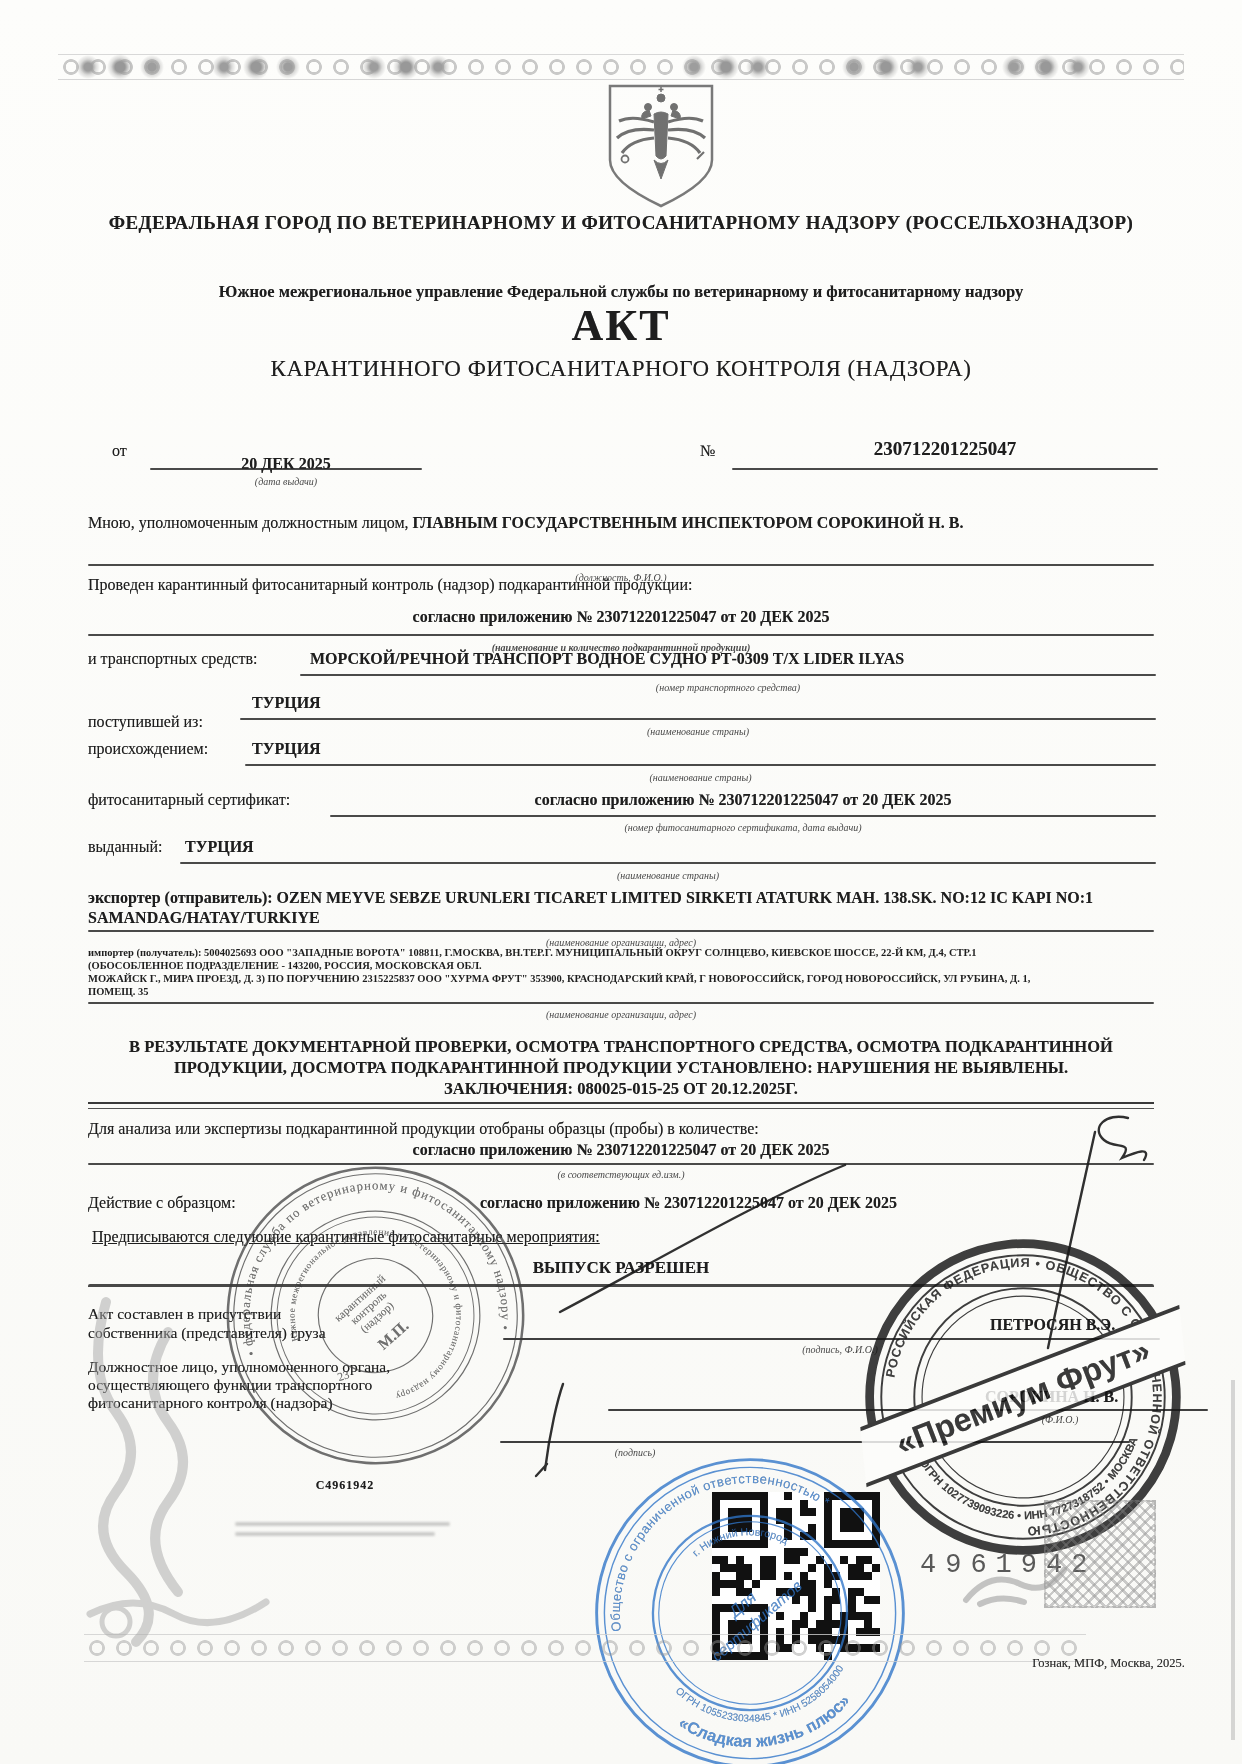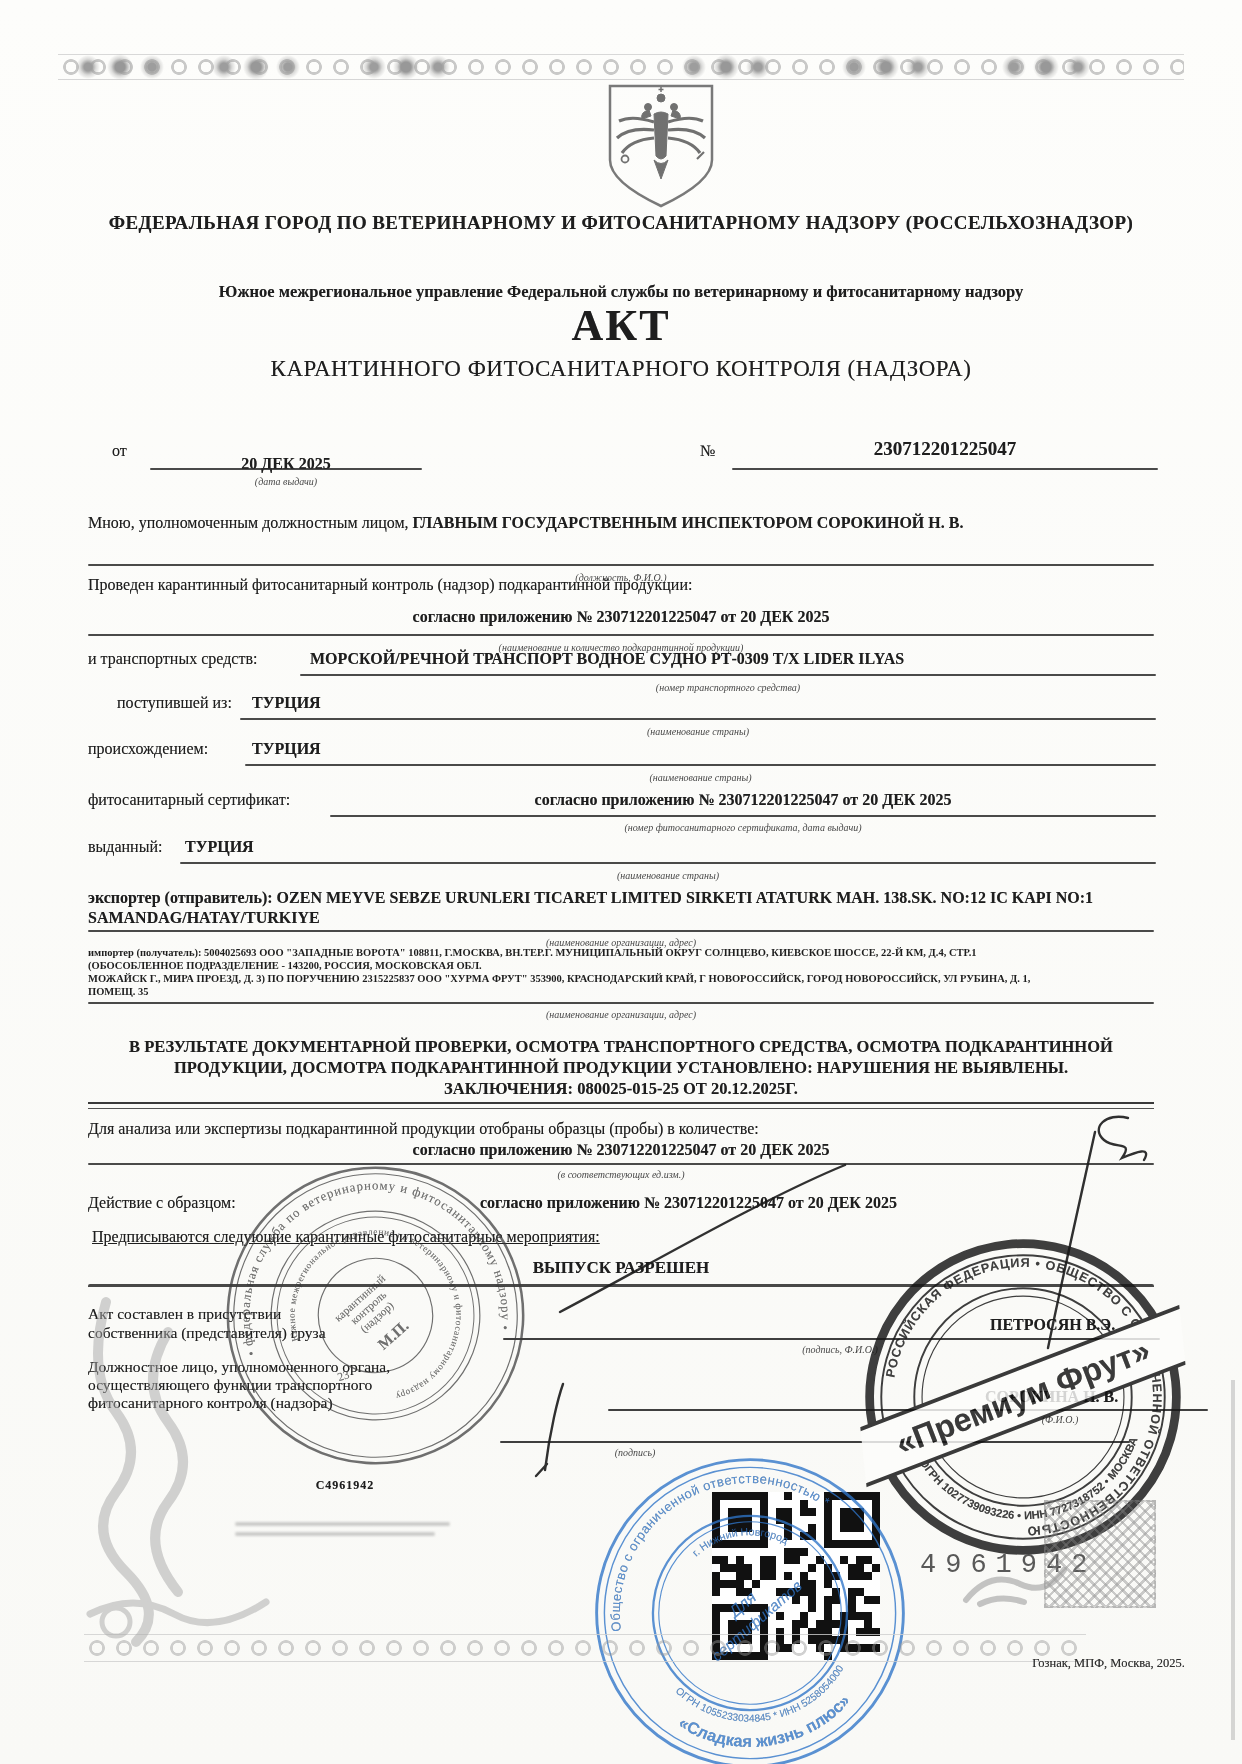--- a/index.html
+++ b/index.html
@@ -35,28 +35,28 @@
   #no-rule{left:732px;top:468px;width:426px;}
   #no-value{left:732px;top:438px;width:426px;text-align:center;font-size:19px;}
   
   #officer-line{left:88px;top:514px;width:1066px;}
   #officer-rule{left:88px;top:564px;width:1066px;}
   #officer-caption{left:88px;top:572px;width:1066px;}
   
   #inspection-label{left:88px;top:576px;width:1066px;}
   #inspection-value{left:88px;top:608px;width:1066px;text-align:center;}
   #inspection-rule{left:88px;top:634px;width:1066px;}
-  #inspection-caption{left:88px;top:642px;width:1066px;}
+  #inspection-caption{left:88px;top:642px;width:1066px;font-weight:bold;}
   
   #transport-label{left:88px;top:650px;}
   #transport-value{left:310px;top:650px;width:846px;}
   #transport-rule{left:300px;top:674px;width:856px;}
   #transport-caption{left:300px;top:682px;width:856px;font-family:Liberation Serif, serif;}
   
-  #arrived-label{left:88px;top:694px;margin-left:29px;}
+  #arrived-label{left:88px;top:713px;}
   #arrived-value{left:252px;top:694px;}
   #arrived-rule{left:240px;top:718px;width:916px;}
   #arrived-caption{left:240px;top:726px;width:916px;}
   
   #origin-label{left:88px;top:740px;}
   #origin-value{left:252px;top:740px;}
   #origin-rule{left:245px;top:764px;width:911px;}
   #origin-caption{left:245px;top:772px;width:911px;}
   
   #cert-label{left:88px;top:791px;}

